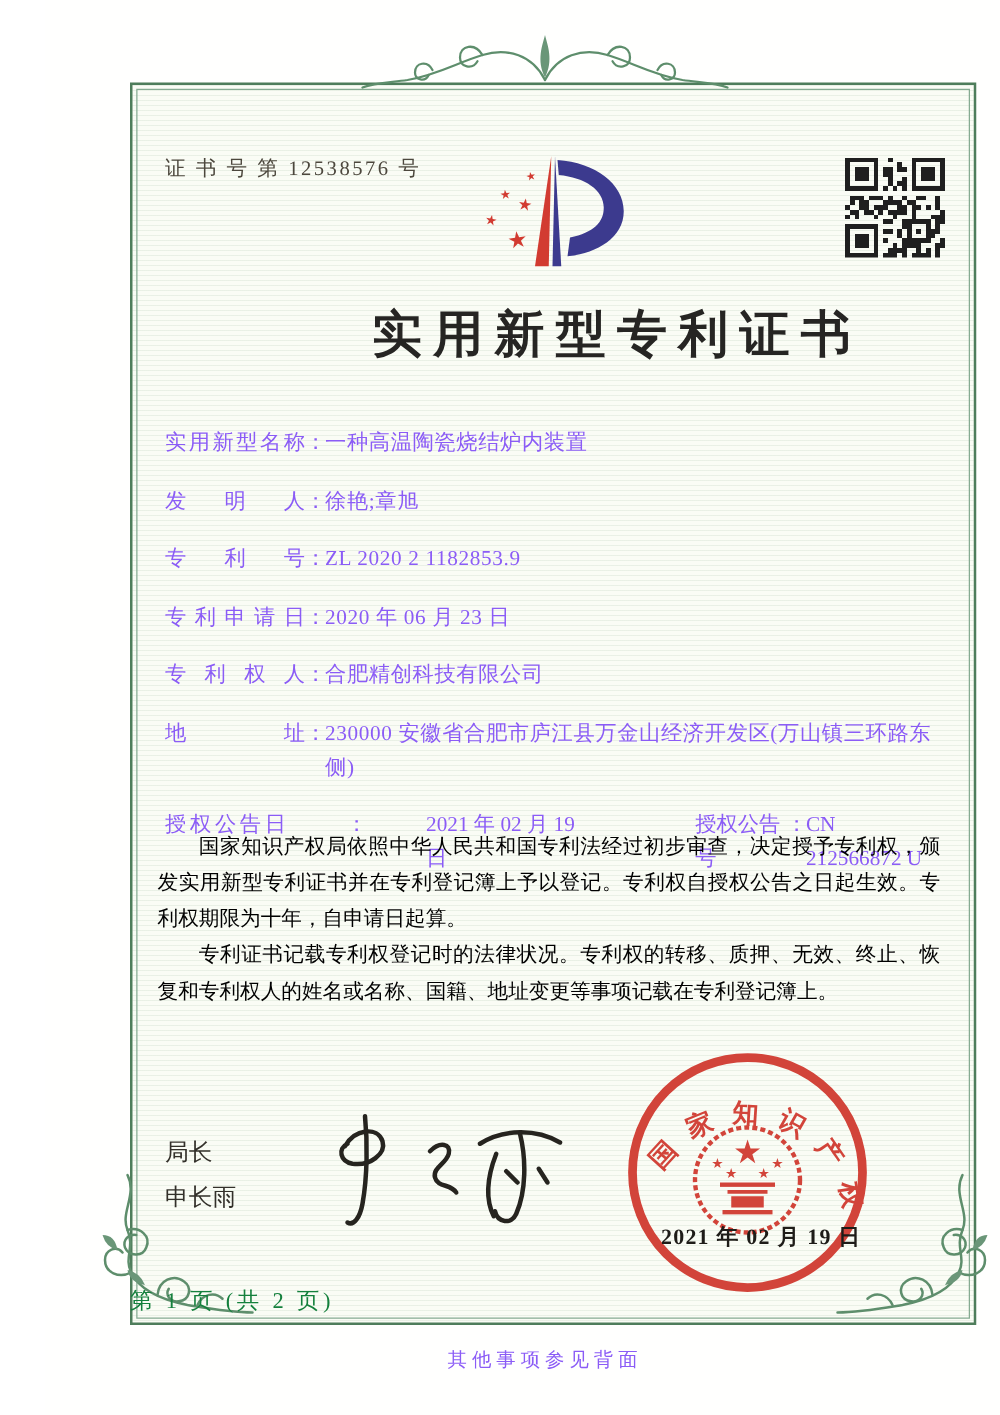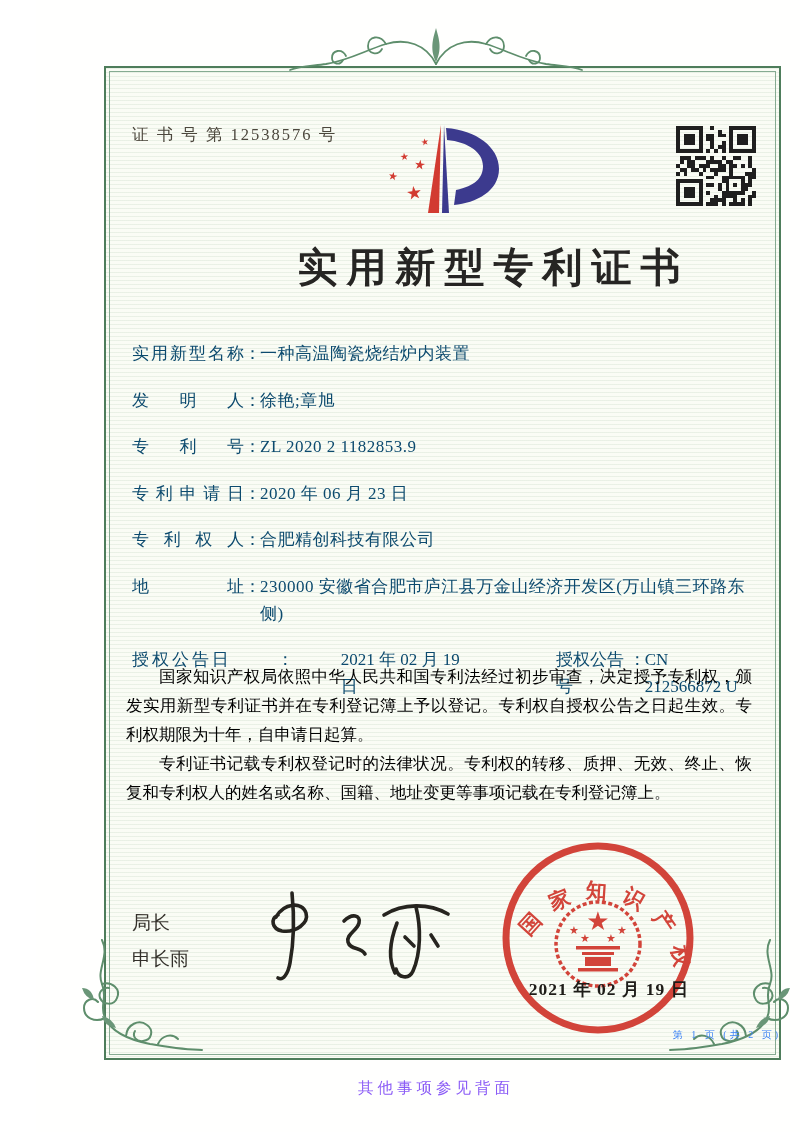--- a/index.html
+++ b/index.html
@@ -23,21 +23,21 @@
   .logo { position:absolute; left:340px; top:116px; width:140px; height:118px; }
   .logo .star { position:absolute; line-height:1; font-family:"DejaVu Sans",sans-serif; }
 
   .qr { position:absolute; left:640px; top:126px; width:80px; height:80px; }
   .qr svg { display:block; width:80px; height:80px; }
 
   .title { position:absolute; left:68px; top:240px; width:779px; text-align:center;
            font-size:40px; font-weight:700; letter-spacing:9px; color:#262523; }
 
   
-  .fields { position:absolute; left:96px; top:340px; width:616px; font-size:17px; color:#0c4a6e; }
+  .fields { position:absolute; left:96px; top:340px; width:616px; font-size:17px; color:#8b5cf6; }
   .frow { display:flex; align-items:flex-start; margin-bottom:19.5px; line-height:27px; }
   .flabel { display:inline-block; width:112px; text-align:justify; text-align-last:justify; white-space:nowrap; }
   .fcolon { display:inline-block; width:16px; }
   .fvalue { flex:1; letter-spacing:0.5px; }
   .grant-row { display:flex; line-height:27px;gap:48px; }
   .grant-pair2 { margin-left:46px; display:flex; }
 
   
   .body-text { position:absolute; left:90px; top:662px; width:626px; font-size:16.5px;
                line-height:29px; color:#000000; text-align:justify; }
@@ -48,22 +48,22 @@
   .signature { position:absolute; left:212px; top:878px; width:220px; height:112px; }
   .signature svg { display:block; width:100%; height:100%; }
 
   
   .seal { position:absolute; left:462px; top:838px; width:200px; height:200px; opacity:0.93; }
   .seal svg { display:block; width:200px; height:200px; }
   .seal-date { position:absolute; left:478px; top:977px; width:190px; text-align:center;
                font-size:17.5px; font-weight:700; letter-spacing:1px; color:#1e1c18; }
 
   
-  .page-num { position:absolute; left:68px; top:1028px; width:677px; text-align:right;
-              font-size:10px; letter-spacing:3px; color:#3b82f6; }
+  .page-num { position:absolute; left:68px; top:1028px; width:677px; text-align:left;
+              font-size:18px; letter-spacing:3px; color:#15803d; }
   .back-note { position:absolute; left:0; top:1078px; width:800px; text-align:center;
                font-size:15.5px; letter-spacing:4px; color:#8b5cf6; }
 </style>
 </head>
 <body>
 
 <div class="page">
 
   <div class="frame">
     <div class="frame-inner"></div>

